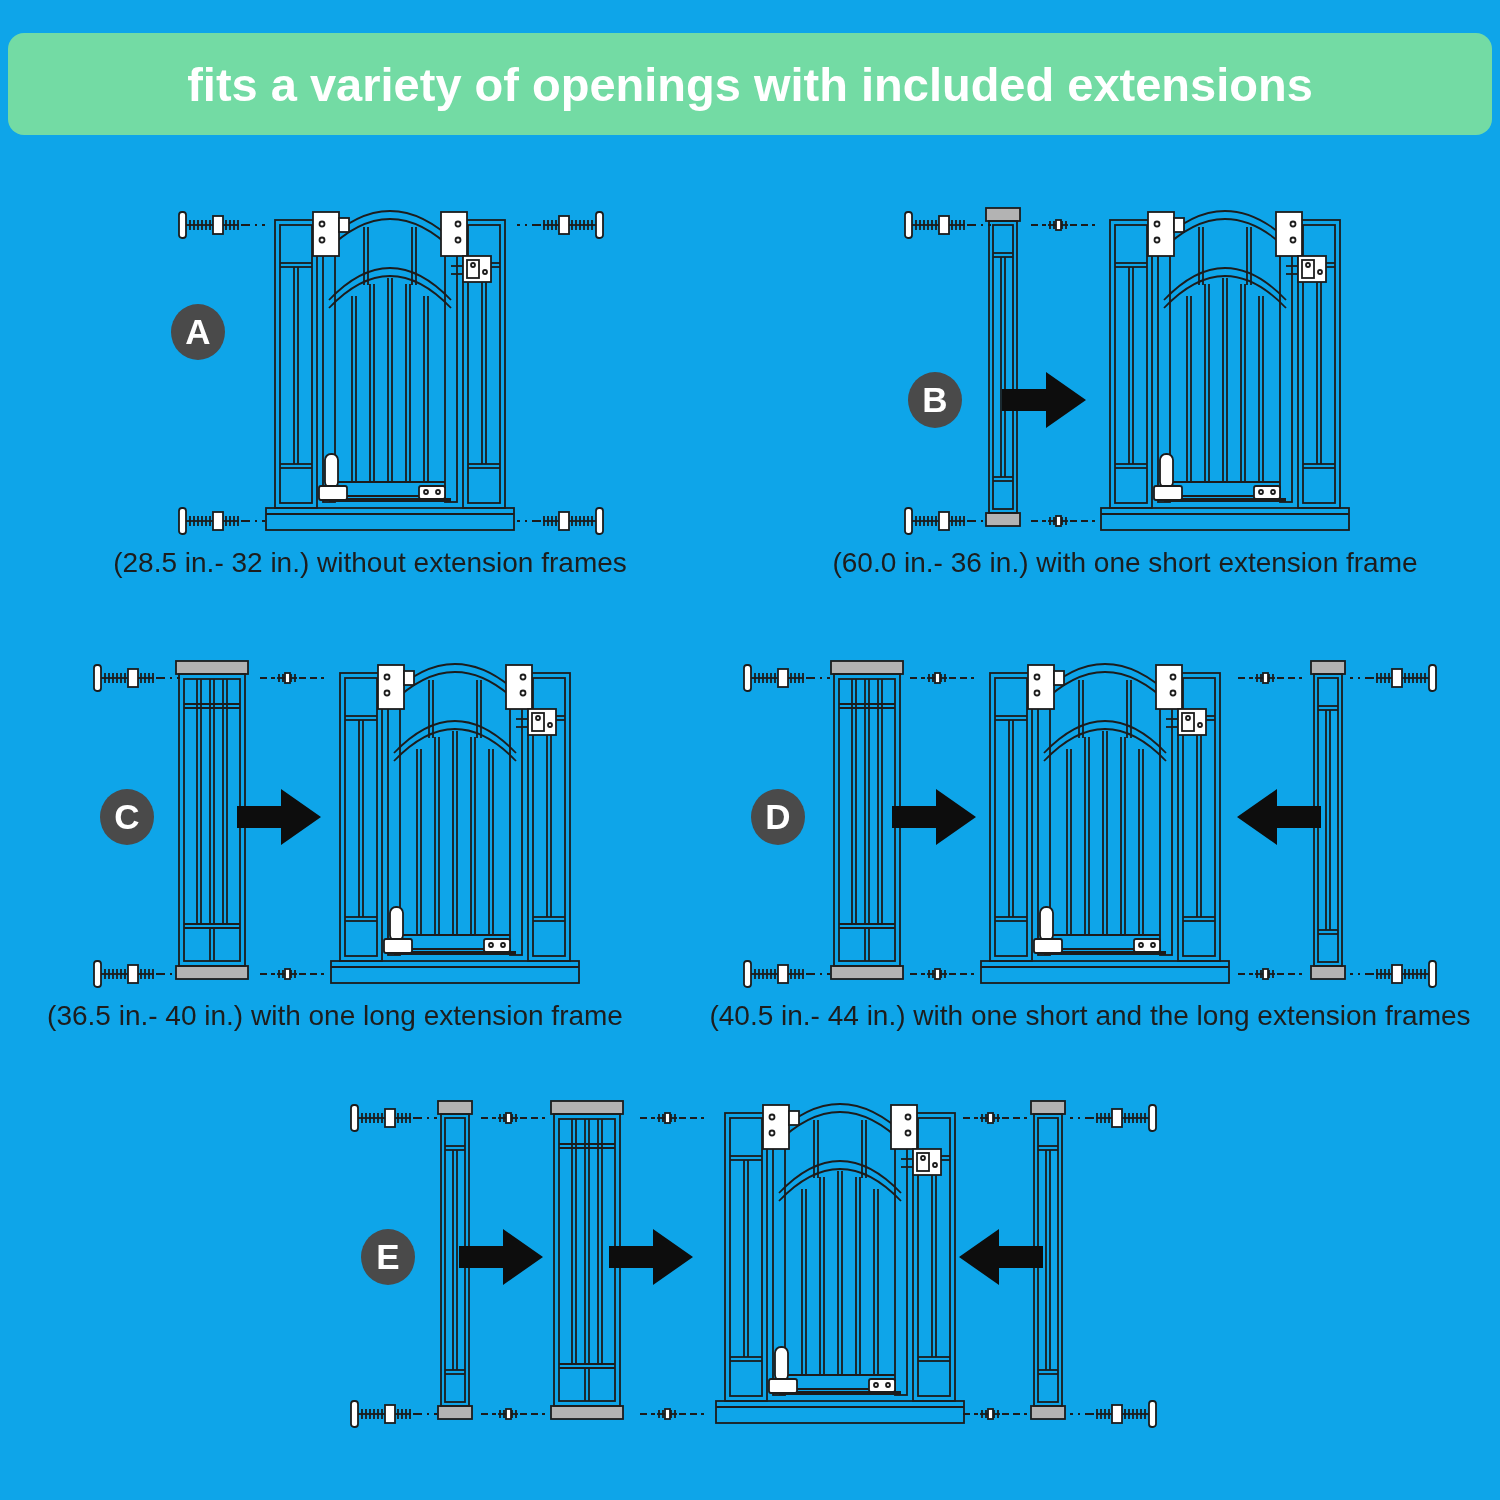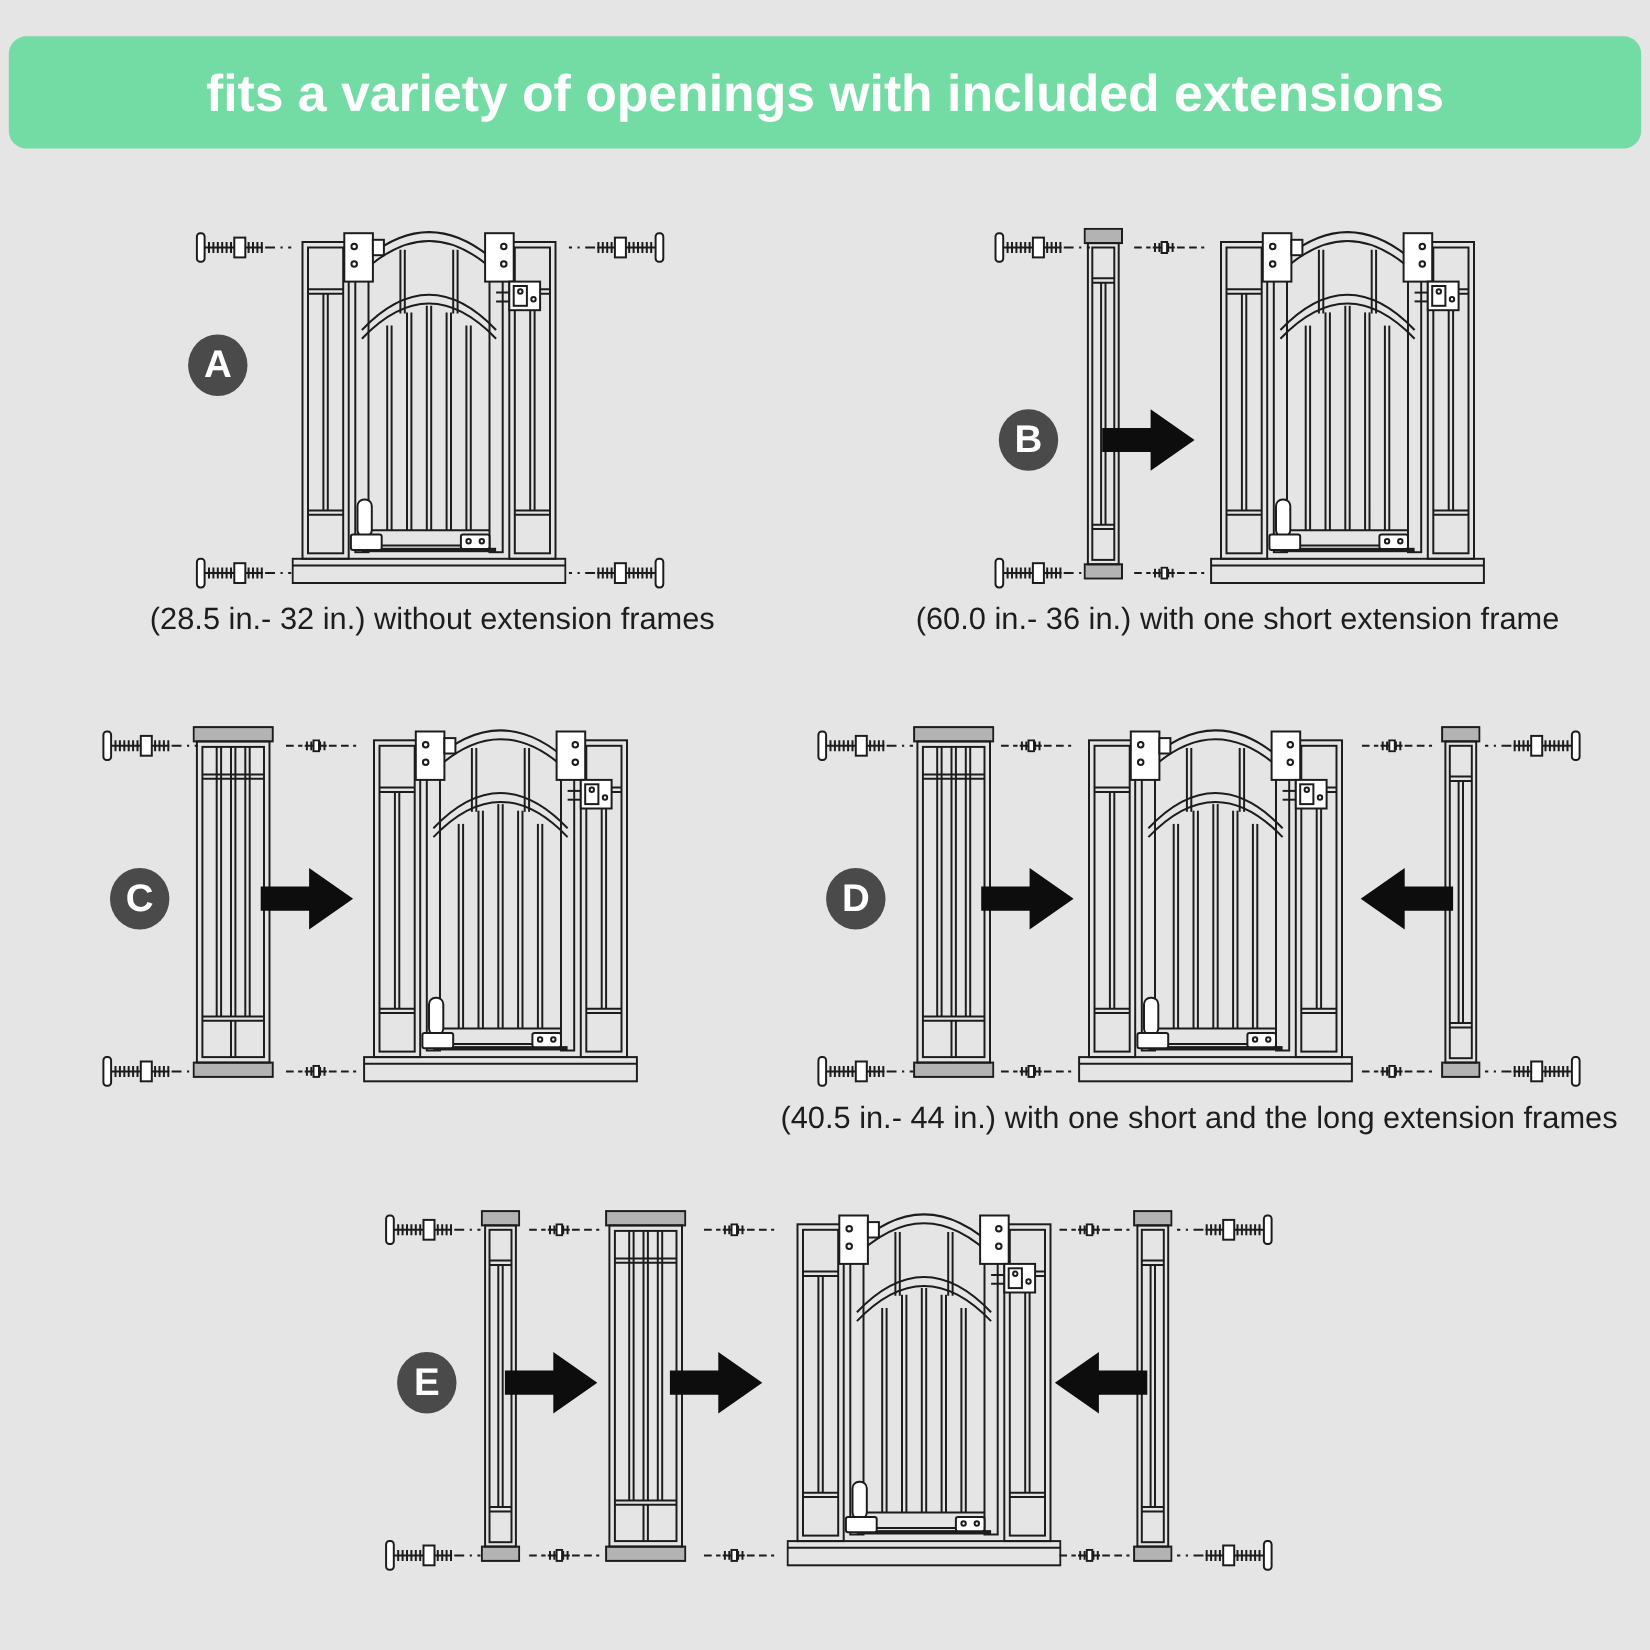--- a/index.html
+++ b/index.html
@@ -5,21 +5,21 @@
   :root{
     --banner-bg:#73dba4;
     --banner-text:#ffffff;
     --line:#1c1c1c;
     --badge-bg:#4a4a4a;
     --extension-fill:#b3b3b3;
     --arrow:#0d0d0d;
     --caption:#1d1d1d;
   }
   html,body{margin:0;padding:0;background:#ffffff;}
-  #page{position:relative;width:1500px;height:1500px;background:#e5e5e5;overflow:hidden;
+  #page{position:relative;width:1500px;height:1500px;background:#0ea5e9;overflow:hidden;
         font-family:"Liberation Sans", sans-serif;}
   #banner{position:absolute;left:8px;top:33px;width:1484px;height:102px;
           background:var(--banner-bg);border-radius:16px;
           display:flex;align-items:center;justify-content:center;}
   #banner .title{color:var(--banner-text);font-size:47px;font-weight:700;letter-spacing:0px;}
   .diagram{position:absolute;}
   .diagram svg{position:absolute;left:0;top:0;overflow:visible;}
   .badge{position:absolute;width:54px;height:56px;border-radius:50%;
          background:var(--badge-bg);color:#ffffff;font-weight:700;font-size:35px;
          display:flex;align-items:center;justify-content:center;}
@@ -219,21 +219,21 @@
 
   <div class="diagram" style="left:135px;top:185px;width:470px;height:360px;">
     <svg width="470" height="360" viewBox="0 0 470 360">
       <use href="#scr" x="42" y="24" width="88" height="32"></use>
       <use href="#scr" x="42" y="320" width="88" height="32"></use>
       <use href="#gate" x="130" y="7" width="250" height="345"></use>
       <use href="#scrm" x="382" y="24" width="88" height="32"></use>
       <use href="#scrm" x="382" y="320" width="88" height="32"></use>
     </svg>
     <div class="badge" style="left:36px;top:119px;">A</div>
-    <div class="caption" style="top:362px;margin-left:23px;">(28.5 in.- 32 in.) without extension frames</div>
+    <div class="caption" style="top:362px;">(28.5 in.- 32 in.) without extension frames</div>
   </div>
 
   <div class="diagram" style="left:895px;top:185px;width:460px;height:360px;">
     <svg width="460" height="360" viewBox="0 0 460 360">
       <use href="#scr" x="8" y="24" width="88" height="32"></use>
       <use href="#scr" x="8" y="320" width="88" height="32"></use>
       <use href="#sext" x="90" y="22" width="36" height="320"></use>
       <use href="#pin" x="136" y="34" width="64" height="12"></use>
       <use href="#pin" x="136" y="330" width="64" height="12"></use>
       <use href="#gate" x="205" y="7" width="250" height="345"></use>
@@ -247,20 +247,21 @@
     <svg width="490" height="360" viewBox="0 0 490 360">
       <use href="#scr" x="2" y="24" width="88" height="32"></use>
       <use href="#scr" x="2" y="320" width="88" height="32"></use>
       <use href="#lext" x="85" y="22" width="74" height="320"></use>
       <use href="#pin" x="170" y="34" width="64" height="12"></use>
       <use href="#pin" x="170" y="330" width="64" height="12"></use>
       <use href="#gate" x="240" y="7" width="250" height="345"></use>
       <use href="#arrR" x="145" y="147" width="88" height="64"></use>
     </svg>
     <div class="badge" style="left:10px;top:151px;">C</div>
+    <div class="caption" style="top:362px;">(36.5 in.- 40 in.) with one long extension frame</div>
   </div>
 
   <div class="diagram" style="left:740px;top:638px;width:700px;height:360px;">
     <svg width="700" height="360" viewBox="0 0 700 360">
       <use href="#scr" x="2" y="24" width="88" height="32"></use>
       <use href="#scr" x="2" y="320" width="88" height="32"></use>
       <use href="#lext" x="90" y="22" width="74" height="320"></use>
       <use href="#pin" x="170" y="34" width="64" height="12"></use>
       <use href="#pin" x="170" y="330" width="64" height="12"></use>
       <use href="#gate" x="240" y="7" width="250" height="345"></use>

